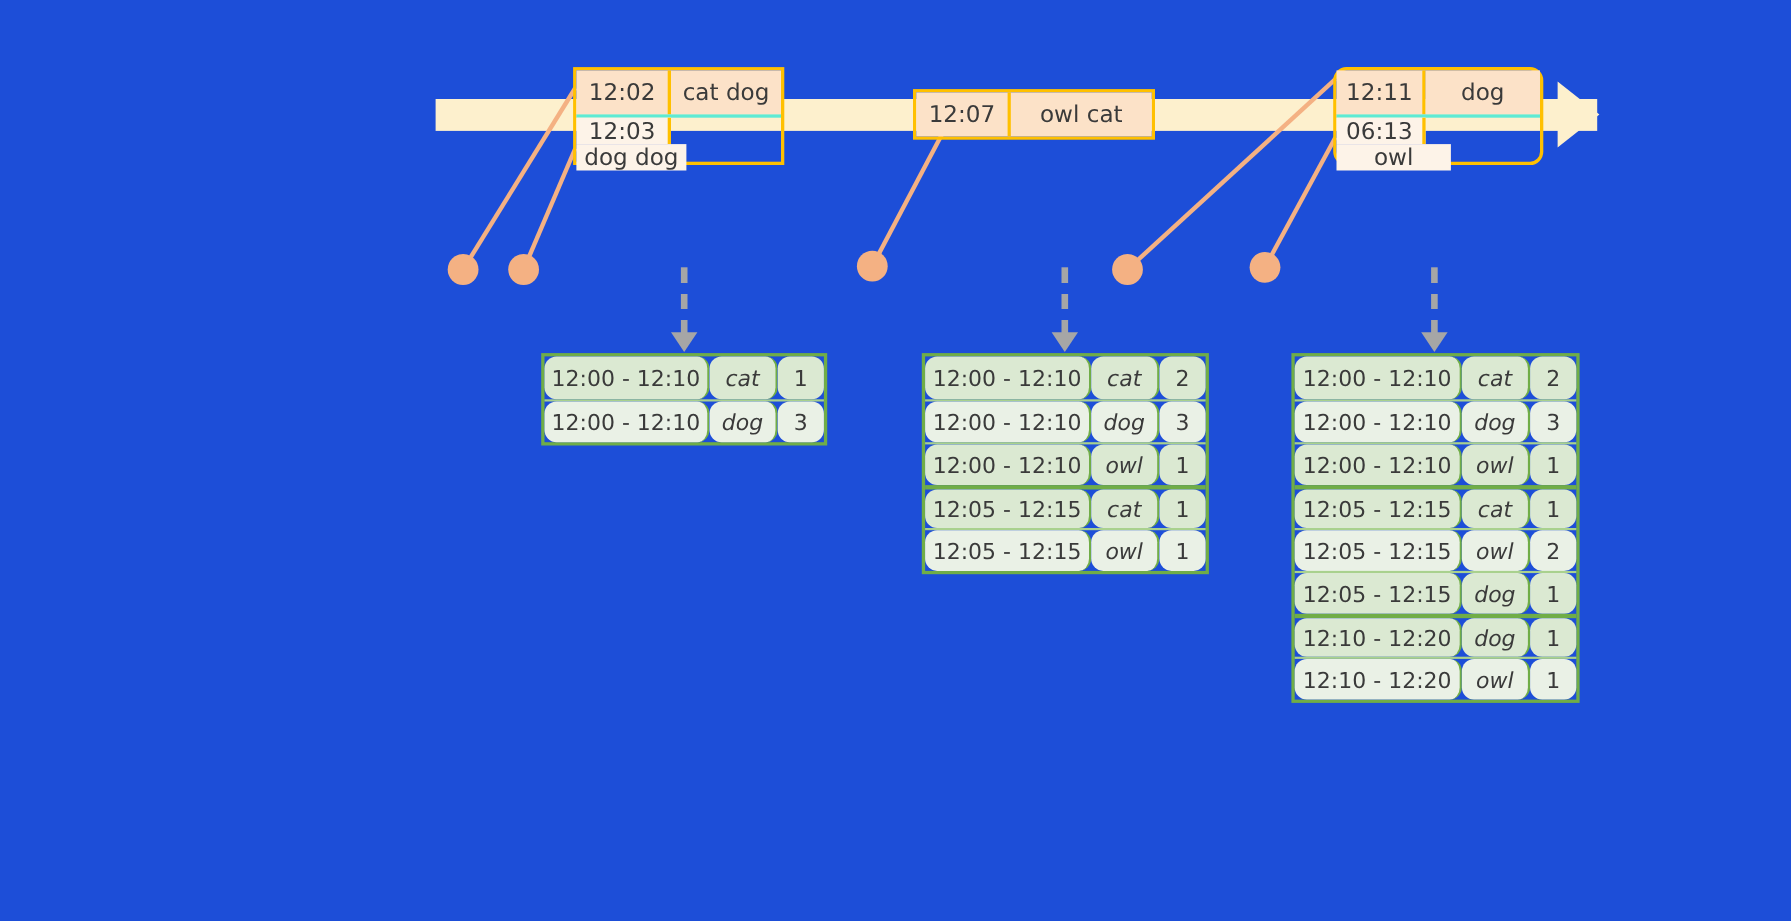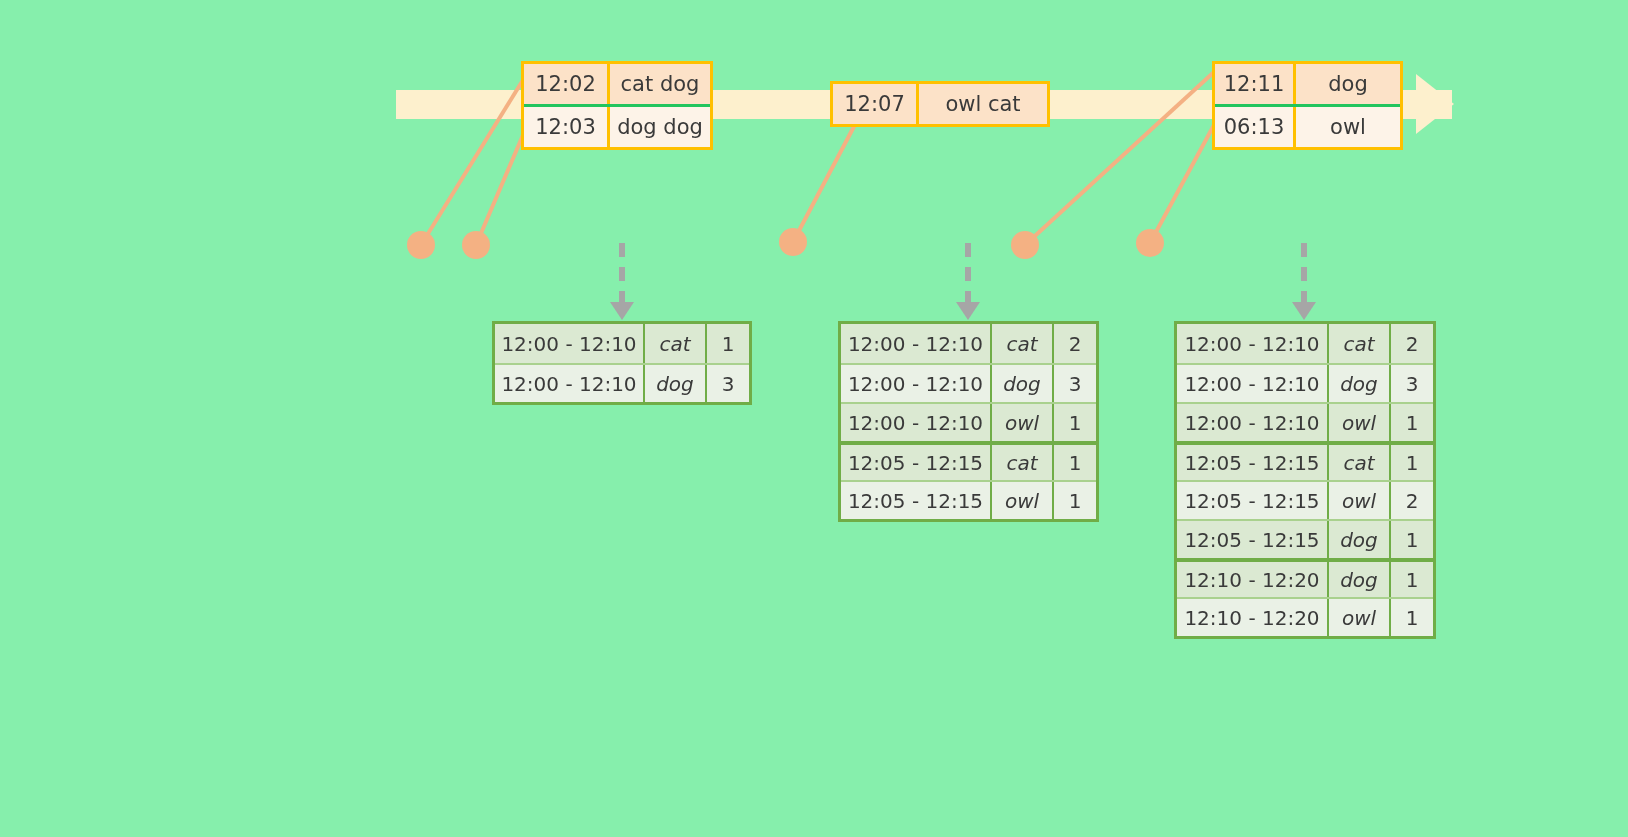--- a/index.html
+++ b/index.html
@@ -12,21 +12,21 @@
     height: 837px;
     position: relative;
     overflow: hidden;
     font-family: "DejaVu Sans", sans-serif;
   }
   #stage {
     position: absolute;
     left: 0; top: 0;
     width: 1628px;
     height: 837px;
-    background: #86efac;
+    background: #1d4ed8;
   }
 
   
   .timeline-bar {
     position: absolute;
     left: 396px;
     top: 90px;
     width: 1056px;
     height: 29px;
     background: #fdf0cd;
@@ -47,21 +47,21 @@
     position: absolute;
     border: 3px solid #ffc000;
     box-sizing: border-box;
     display: flex;
     flex-direction: column;
   }
   .event-row {
     display: flex;
     height: 40px;
   }
-  .event-row + .event-row { border-top: 3px solid #22c55e; }
+  .event-row + .event-row { border-top: 3px solid #5eead4; flex-direction: column; }
   .ev-time, .ev-val {
     display: flex;
     align-items: center;
     justify-content: center;
     font-size: 21px;
     color: #3a3a3a;
     box-sizing: border-box;
   }
   .ev-time { border-right: 3px solid #ffc000; }
   .event-row.shade .ev-time,
@@ -70,21 +70,21 @@
   .event-row.light .ev-val { background: #fdf3e8; }
 
   #event-box-1 { left: 521px; top: 61px; }
   #event-box-1 .ev-time { width: 86px; }
   #event-box-1 .ev-val  { width: 100px; }
 
   #event-box-2 { left: 830px; top: 81px; }
   #event-box-2 .ev-time { width: 86px; }
   #event-box-2 .ev-val  { width: 128px; }
 
-  #event-box-3 { left: 1212px; top: 61px; }
+  #event-box-3 { left: 1212px; top: 61px; border-radius: 12px; }
   #event-box-3 .ev-time { width: 81px; }
   #event-box-3 .ev-val  { width: 104px; }
 
   
   .connector-layer {
     position: absolute;
     left: 0; top: 0;
     width: 1628px; height: 837px;
     pointer-events: none;
   }
@@ -132,20 +132,21 @@
   }
   .res-row.group-sep { border-top: 4px solid #70ad47; }
   .res-row.row-sep { border-top: 2px solid #a9d18e; }
   .res-win, .res-key, .res-cnt {
     display: flex;
     align-items: center;
     justify-content: center;
     font-size: 20px;
     color: #3a3a3a;
     box-sizing: border-box;
+    border-radius: 11px;
   }
   .res-win { border-right: 2px solid #70ad47; }
   .res-key { border-right: 2px solid #70ad47; font-style: italic; }
   .res-row.shade .res-win,
   .res-row.shade .res-key,
   .res-row.shade .res-cnt { background: #dbe9d2; }
   .res-row.light .res-win,
   .res-row.light .res-key,
   .res-row.light .res-cnt { background: #eaf1e6; }
 

